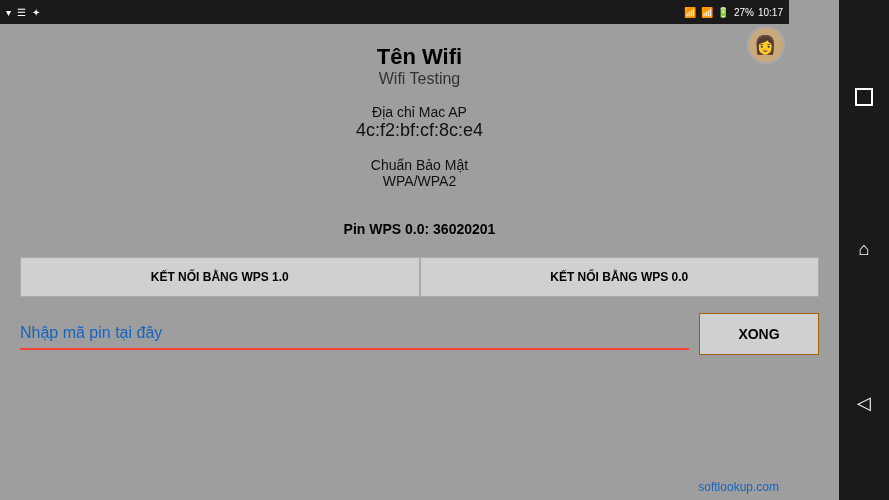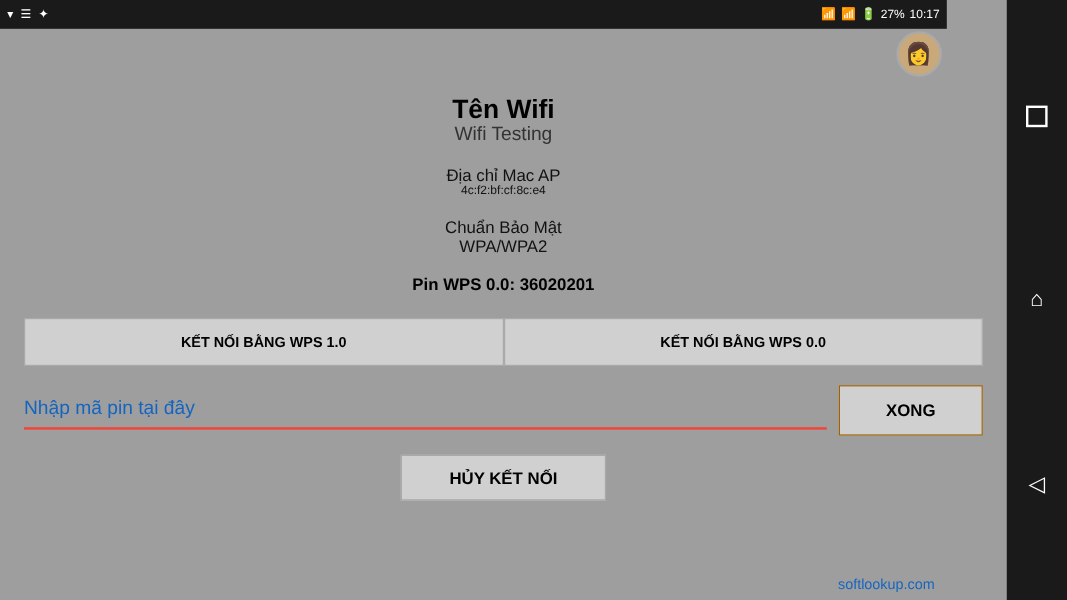--- a/index.html
+++ b/index.html
@@ -60,54 +60,53 @@
       display: flex;
       flex-direction: column;
       align-items: center;
       padding: 20px 20px 10px 20px;
     }
 
     .wifi-name-label {
       font-size: 22px;
       font-weight: bold;
       color: #000;
-      margin-top: 34px;
     }
 
     .wifi-name-value {
       font-size: 16px;
       color: #333;
       text-align: center;
       margin-bottom: 16px;
     }
 
     .mac-label {
       font-size: 14px;
       color: #111;
       text-align: center;
     }
 
     .mac-value {
-      font-size: 10px;
+      font-size: 18px;
       color: #111;
       text-align: right;
       margin-bottom: 16px;
     }
 
     .security-label {
       font-size: 14px;
       color: #111;
       text-align: center;
     }
 
     .security-value {
       font-size: 14px;
       color: #111;
       text-align: center;
-      margin-bottom: 16px;
+      margin-bottom: 32px;
     }
 
     .pin-wps {
       font-size: 14px;
       font-weight: bold;
       color: #000;
       margin-bottom: 20px;
     }
 
     
@@ -294,23 +293,20 @@
       <button class="wps-btn">KẾT NỐI BẰNG WPS 0.0</button>
     </div>
 
     <div class="pin-row">
       <div class="pin-input-container">
         <input class="pin-input" type="text" placeholder="Nhập mã pin tại đây" style="">
       </div>
       <button class="xong-btn">XONG</button>
     </div>
 
-    <div class="cancel-row">
-      <button class="cancel-btn">HỦY KẾT NỐI</button>
-    </div>
   </div>
 
   <div class="watermark">softlookup.com</div>
 </div>
 
 <div class="nav-sidebar">
   <div class="nav-btn">
     <div class="square-icon"></div>
   </div>
   <div class="nav-btn home-icon">

